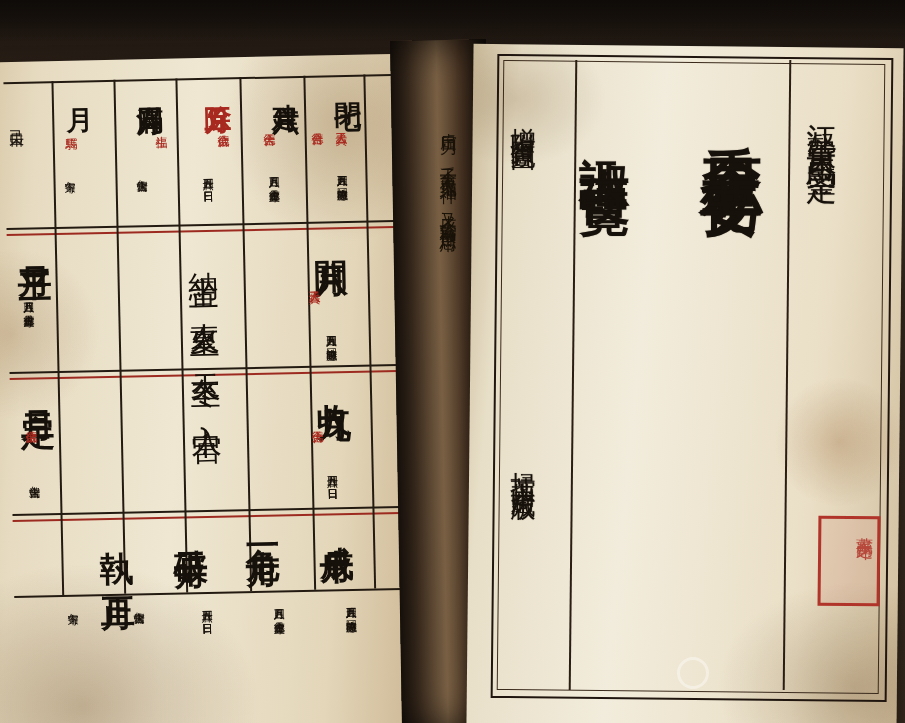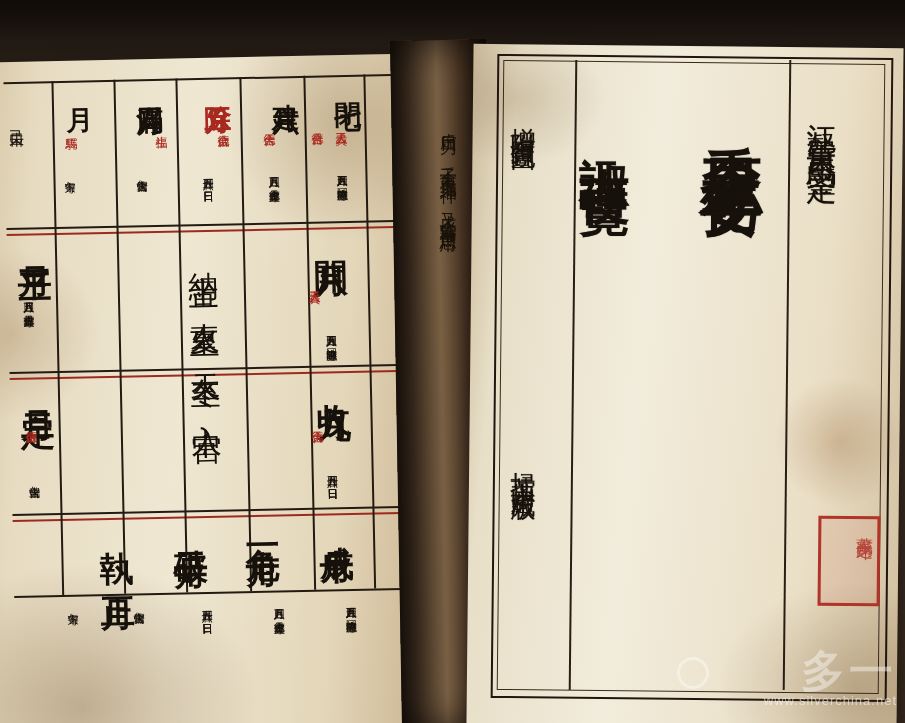--- a/index.html
+++ b/index.html
@@ -244,19 +244,15 @@
 
   <div class="vcol t-second ink-heavy" style="left:580px;top:118px;">諏吉便覽</div>
 
   <div class="vcol t-small ink-heavy" style="left:510px;top:108px;">增附實鏡圖</div>
   <div class="vcol t-small ink-heavy" style="left:510px;top:452px;">埽葉山房藏版</div>
 
   <div class="seal">
     <div class="seal-text">藏書之印</div>
   </div>
 
-  <div class="watermark">
-    <div class="wm-cn">多一</div>
-    <div class="wm-url">www.silverchina.net</div>
-  </div>
   <div class="wm-dot"></div>
 
 </div>
 
 </body></html>

